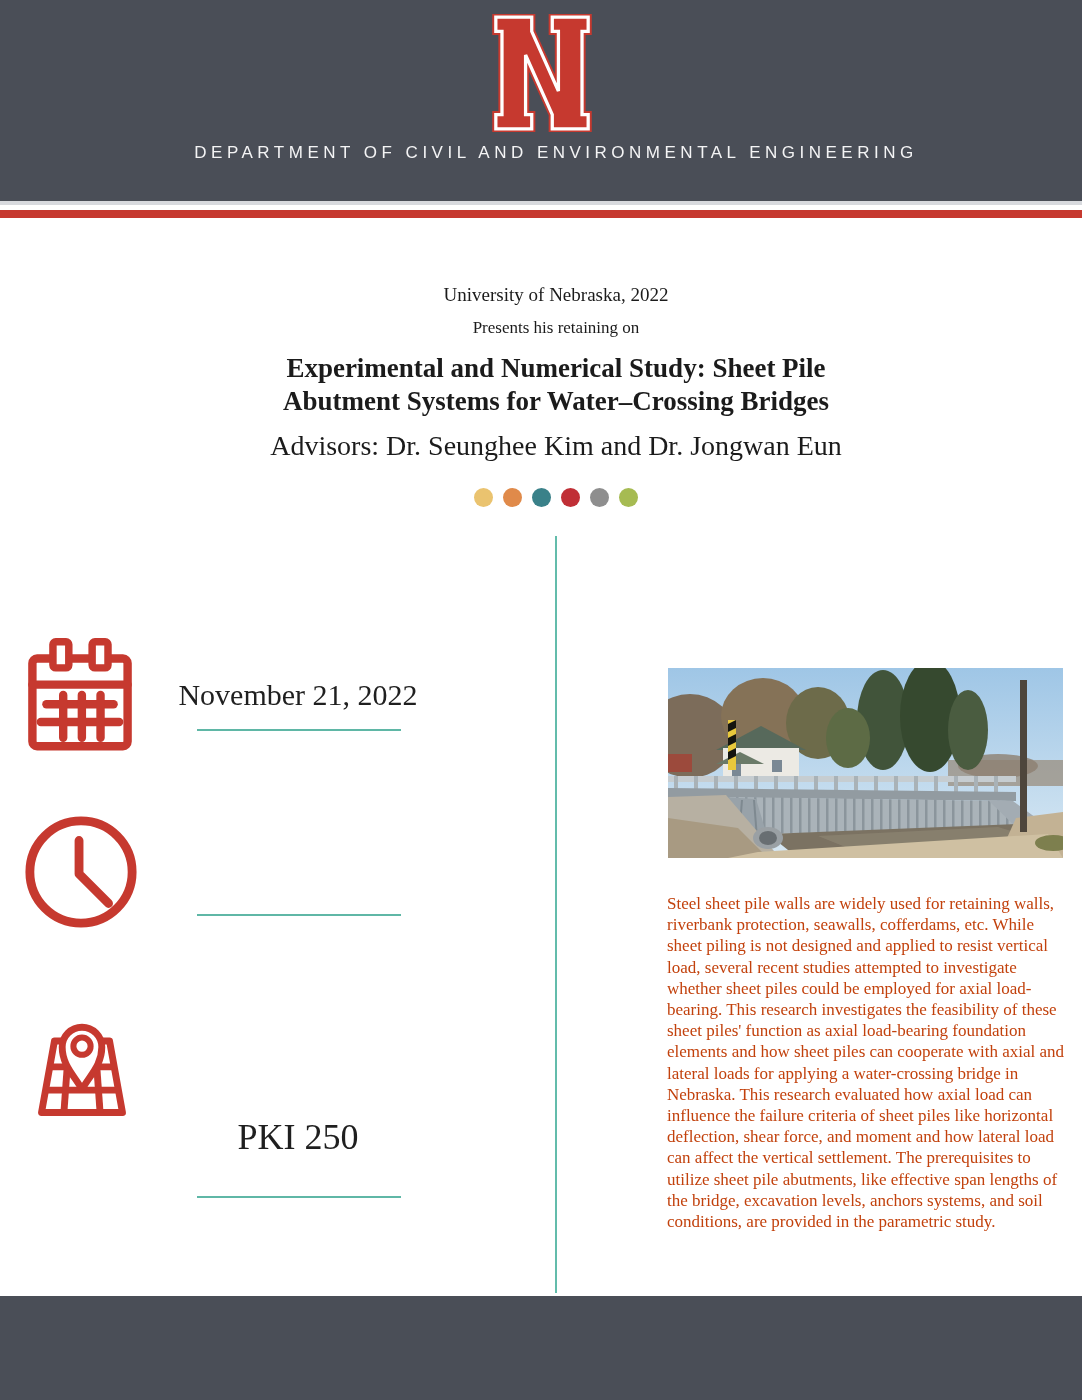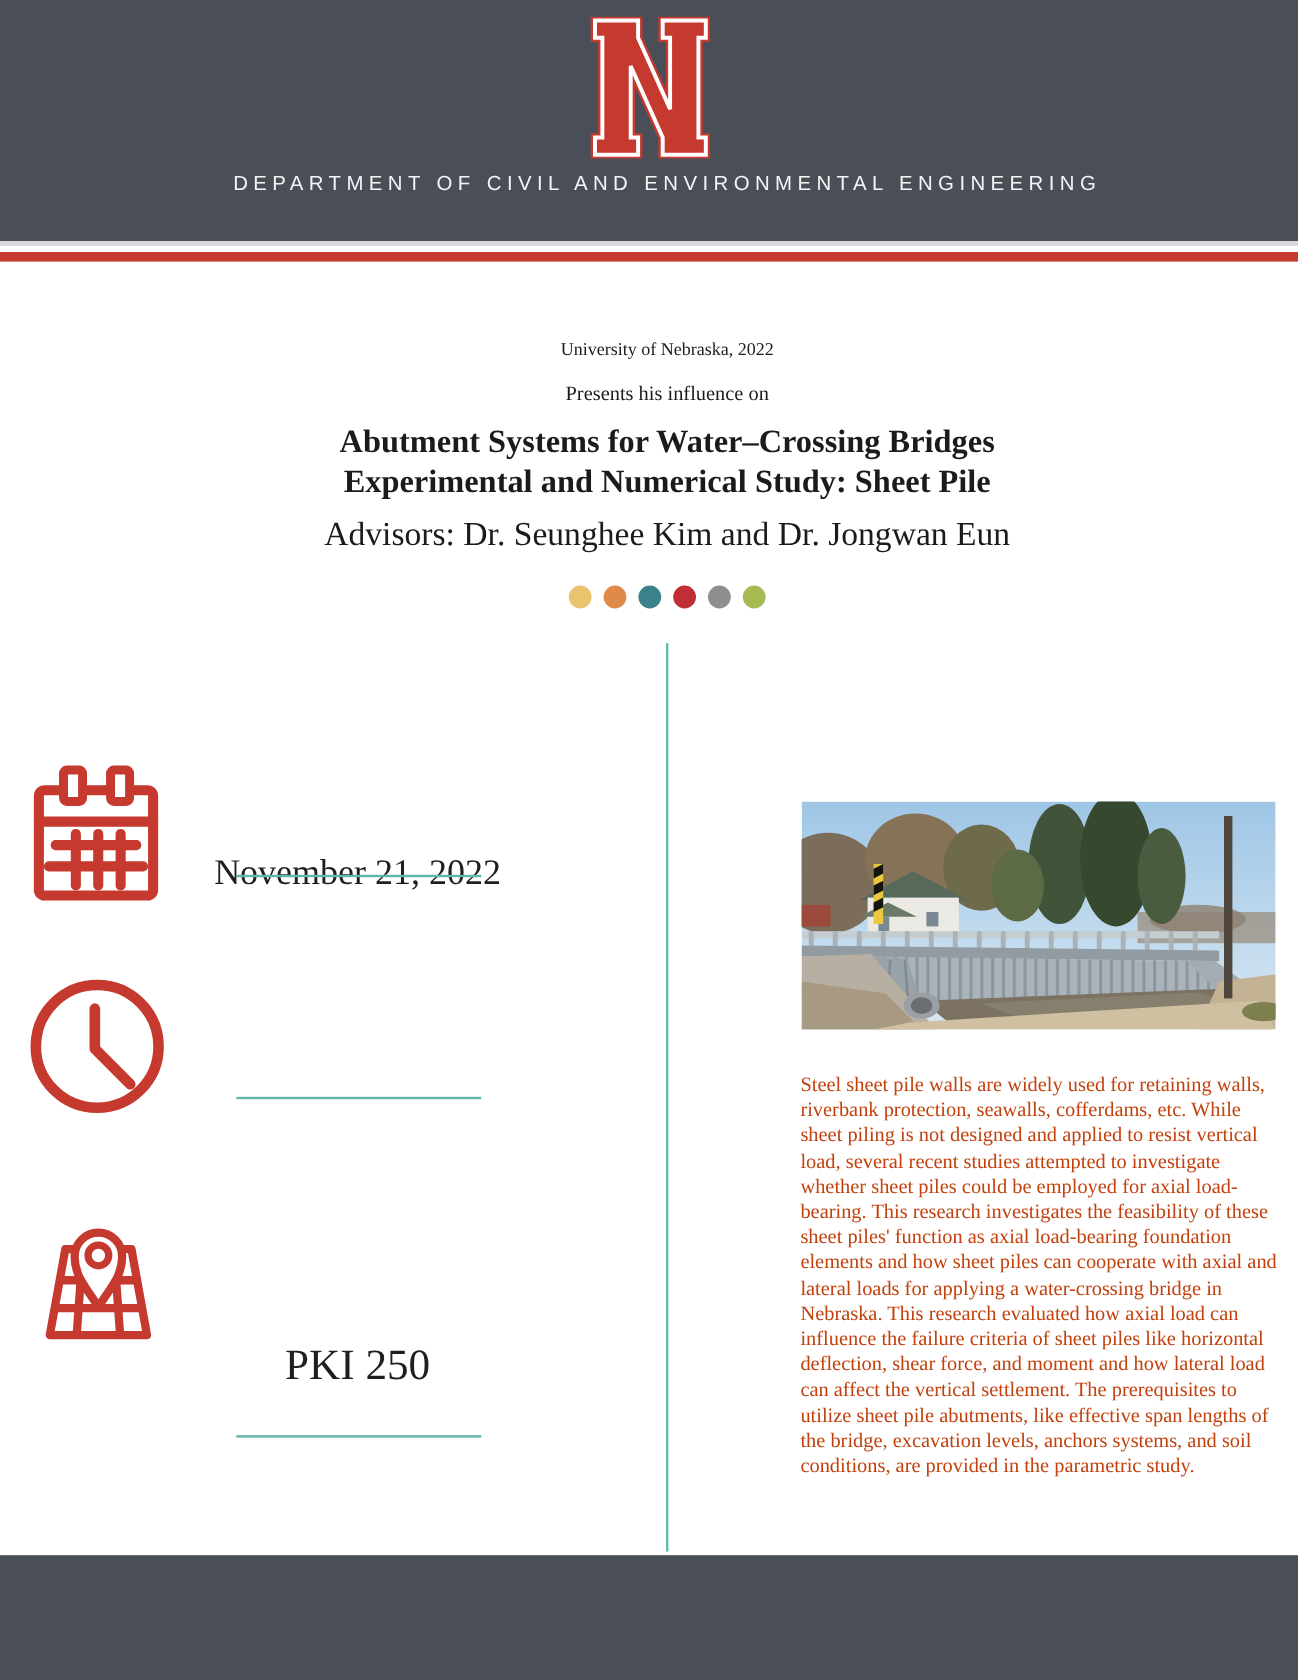--- a/index.html
+++ b/index.html
@@ -10,32 +10,32 @@
   .band-lightgray{position:absolute;left:0;top:201px;width:1082px;height:4px;background:#d8dade;}
   .band-white{position:absolute;left:0;top:205px;width:1082px;height:5px;background:#ffffff;}
   .band-red{position:absolute;left:0;top:210px;width:1082px;height:8px;background:#c6392f;}
   .n-logo{position:absolute;left:489px;top:14px;width:106px;height:118px;}
   .dept{position:absolute;left:30px;top:143px;width:1052px;text-align:center;
         font-family:"Liberation Sans", sans-serif;font-size:17px;letter-spacing:4.5px;
         color:#f4f4f5;font-weight:normal;}
   
   .center-col{position:absolute;left:30px;width:1052px;text-align:center;}
   .speaker{top:228px;font-size:34px;}
-  .affil{top:284px;font-size:15px;}
+  .affil{top:284px;font-size:19px;}
   .presents{top:318px;font-size:17px;}
   .title{top:352px;font-size:27px;font-weight:bold;line-height:33px;}
   .advisors{top:430px;font-size:28px;}
   .dots{position:absolute;left:30px;top:488px;width:1052px;display:flex;justify-content:center;gap:10px;}
   .dot{width:19px;height:19px;border-radius:50%;}
   
   .vdivider{position:absolute;left:555px;top:536px;width:2px;height:757px;background:#63bcab;}
   
   .icon{position:absolute;}
   .detail-text{position:absolute;left:148px;width:300px;text-align:center;color:#1f1f1f;}
-  .date-text{top:678px;font-size:30px;margin-top:33px;}
+  .date-text{top:678px;font-size:30px;}
   .time-text{top:844px;font-size:24px;}
   .loc-text{top:1116px;font-size:36px;}
   .underline{position:absolute;left:197px;width:204px;height:2px;background:#5fb7a6;}
   .u1{top:729px;} .u2{top:914px;} .u3{top:1196px;}
   
   .photo{position:absolute;left:668px;top:668px;width:395px;height:190px;}
   .abstract{position:absolute;left:667px;top:893px;width:398px;font-size:17px;line-height:21.2px;
             text-align:left;color:#c2410c;}
   
   .footer{position:absolute;left:0;top:1296px;width:1082px;height:104px;background:#4a4e57;}
@@ -50,24 +50,24 @@
       <path d="M5,3 L40,3 L40,17 L66,75 L66,17 L60,17 L60,3 L95,3 L95,17 L89,17 L89,98 L95,98 L95,112 L60,112 L60,98 L34,40 L34,98 L40,98 L40,112 L5,112 L5,98 L11,98 L11,17 L5,17 Z" fill="none" stroke="#c6392f" stroke-width="7" stroke-linejoin="miter"></path>
       <path d="M5,3 L40,3 L40,17 L66,75 L66,17 L60,17 L60,3 L95,3 L95,17 L89,17 L89,98 L95,98 L95,112 L60,112 L60,98 L34,40 L34,98 L40,98 L40,112 L5,112 L5,98 L11,98 L11,17 L5,17 Z" fill="#c6392f" stroke="#ffffff" stroke-width="3.2" stroke-linejoin="miter"></path>
     </svg>
     <div class="dept">DEPARTMENT OF CIVIL AND ENVIRONMENTAL ENGINEERING</div>
   </div>
   <div class="band-lightgray"></div>
   <div class="band-white"></div>
   <div class="band-red"></div>
 
   <div class="center-col affil">University of Nebraska, 2022</div>
-  <div class="center-col presents">Presents his influence on</div>
+  <div class="center-col presents">Presents his retaining on</div>
   <div class="center-col title">
+    <div>Experimental and Numerical Study: Sheet Pile</div>
     <div>Abutment Systems for Water–Crossing Bridges</div>
-    <div>Experimental and Numerical Study: Sheet Pile</div>
   </div>
   <div class="center-col advisors">Advisors:  Dr. Seunghee Kim and Dr. Jongwan Eun</div>
 
   <div class="dots">
     <span class="dot" style="background-color: rgb(234, 195, 111);"></span>
     <span class="dot" style="background-color: rgb(224, 138, 74);"></span>
     <span class="dot" style="background-color: rgb(58, 129, 137);"></span>
     <span class="dot" style="background-color: rgb(192, 47, 54);"></span>
     <span class="dot" style="background-color: rgb(142, 142, 142);"></span>
     <span class="dot" style="background-color: rgb(166, 187, 82);"></span>

